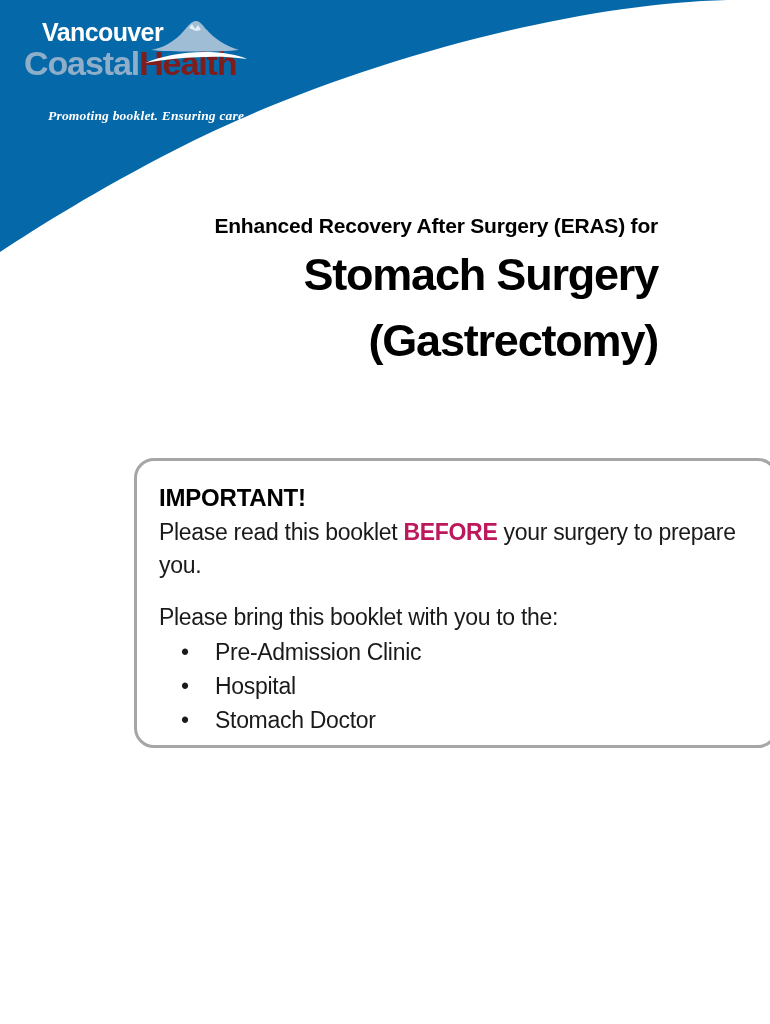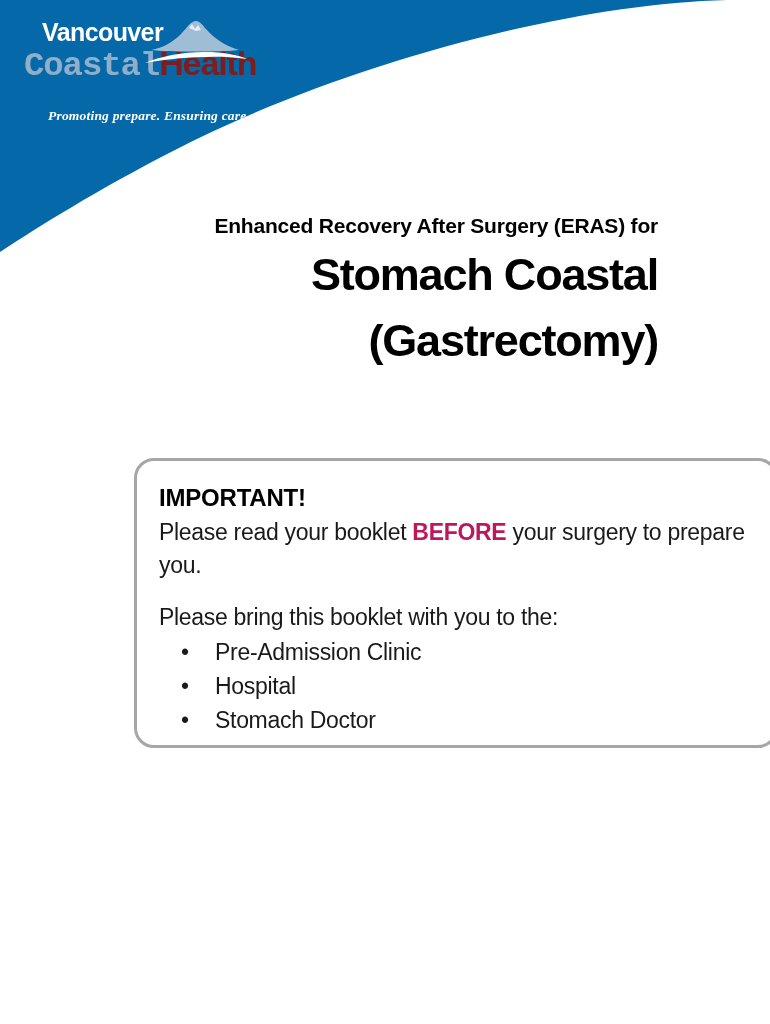--- a/index.html
+++ b/index.html
@@ -53,21 +53,21 @@
   .logo-line2 {
     position: absolute;
     left: 0px;
     top: 26px;
     font-size: 34px;
     font-weight: bold;
     letter-spacing: -1.1px;
     line-height: 1;
     white-space: nowrap;
   }
-  .logo-coastal { color: #8FAEC9; font-family: Liberation Mono, monospace; }
+  .logo-coastal { color: #8FAEC9; }
   .logo-health  { color: #7f1d1d; }
   .logo-tagline {
     position: absolute;
     left: 24px;
     top: 88px;
     font-family: "Liberation Serif", serif;
     font-style: italic;
     font-weight: bold;
     font-size: 13.5px;
     color: #ffffff;
@@ -172,43 +172,43 @@
     <svg viewBox="0 0 770 270" xmlns="http://www.w3.org/2000/svg">
       <path id="banner-path" d="M 0 0 L 727 0 C 560 4 330 70 175 150 C 95 191 40 226 0 252 Z" fill="#0568A8"></path>
     </svg>
   </div>
 
   <div id="logo">
     <div class="logo-line1">Vancouver</div>
     <div class="logo-line2">
       <span class="logo-coastal">Coastal</span><span class="logo-health">Health</span>
     </div>
-    <div class="logo-tagline">Promoting prepare. Ensuring care.</div>
+    <div class="logo-tagline">Promoting booklet. Ensuring care.</div>
   </div>
 
   <div id="logo-mountain">
     <svg viewBox="0 0 110 50" xmlns="http://www.w3.org/2000/svg">
       <path d="M 8 32 C 20 30 30 24 38 16 C 43 11 47 4 52 3 C 57 2 60 8 64 12
                C 71 20 82 28 96 32 C 80 34 24 34 8 32 Z" fill="#9FBDD4"></path>
       <path d="M 46 10 L 49 6 L 52 11 L 55 7 L 58 12 L 53 13 Z" fill="#E6EEF6"></path>
       <path d="M 2 45 C 22 36 58 31 86 36 C 94 37 100 39 104 41
                C 98 40 92 39.5 86 39.2 C 58 37.8 24 41 2 45 Z" fill="#ffffff"></path>
     </svg>
   </div>
 
   <div id="title-block">
     <div class="title-eyebrow">Enhanced Recovery After Surgery (ERAS) for</div>
-    <div class="title-main">Stomach Coastal</div>
+    <div class="title-main">Stomach Surgery</div>
     <div class="title-main">(Gastrectomy)</div>
   </div>
 
   <div id="important-box" style="border-color: rgb(166, 166, 169);">
     <div class="box-heading">IMPORTANT!</div>
 
-    <div class="box-para"><span>Please read your booklet </span><b>BEFORE</b><span> your surgery to prepare you.</span></div>
+    <div class="box-para"><span>Please read this booklet </span><b>BEFORE</b><span> your surgery to prepare you.</span></div>
 
     <div class="box-para2">Please bring this booklet with you to the:</div>
 
     <ul id="bullet-list">
       <li>
         <span class="bullet-dot">•</span>
         <span>Pre-Admission Clinic</span>
       </li>
       <li>
         <span class="bullet-dot">•</span>

